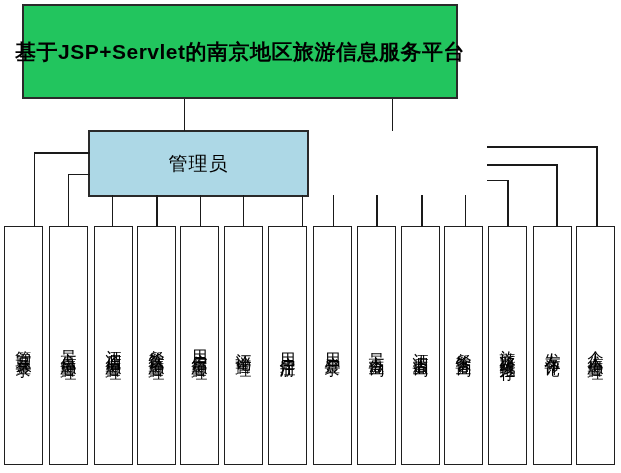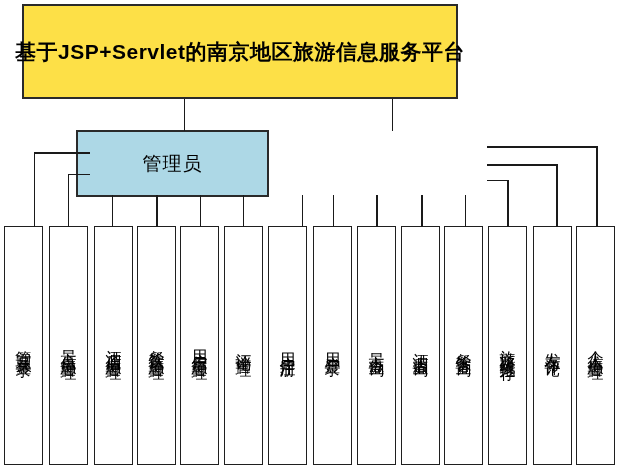--- a/index.html
+++ b/index.html
@@ -18,36 +18,36 @@
     position: absolute;
     display: flex;
     align-items: center;
     justify-content: center;
     border: 2px solid #2a2a2a;
   }
 
   .root-node {
     left: 22px; top: 4px;
     width: 436px; height: 95px;
-    background: #fde047;
+    background: #22c55e;
   }
   .root-node span {
     font-size: 21px;
     font-weight: bold;
     color: #000000;
     letter-spacing: 0.5px;
     white-space: nowrap;
   }
 
   .branch-node {
     top: 130px;
     height: 67px;
     background: #add8e6;
   }
-  .branch-admin { left: 76px;  width: 193px; }
+  .branch-admin { left: 88px;  width: 221px; }
   .branch-user  { left: 297px; width: 191px; }
   .branch-node span {
     font-size: 19px;
     color: #000000;
     letter-spacing: 1px;
     white-space: nowrap;
   }
 
   .leaf {
     position: absolute;

